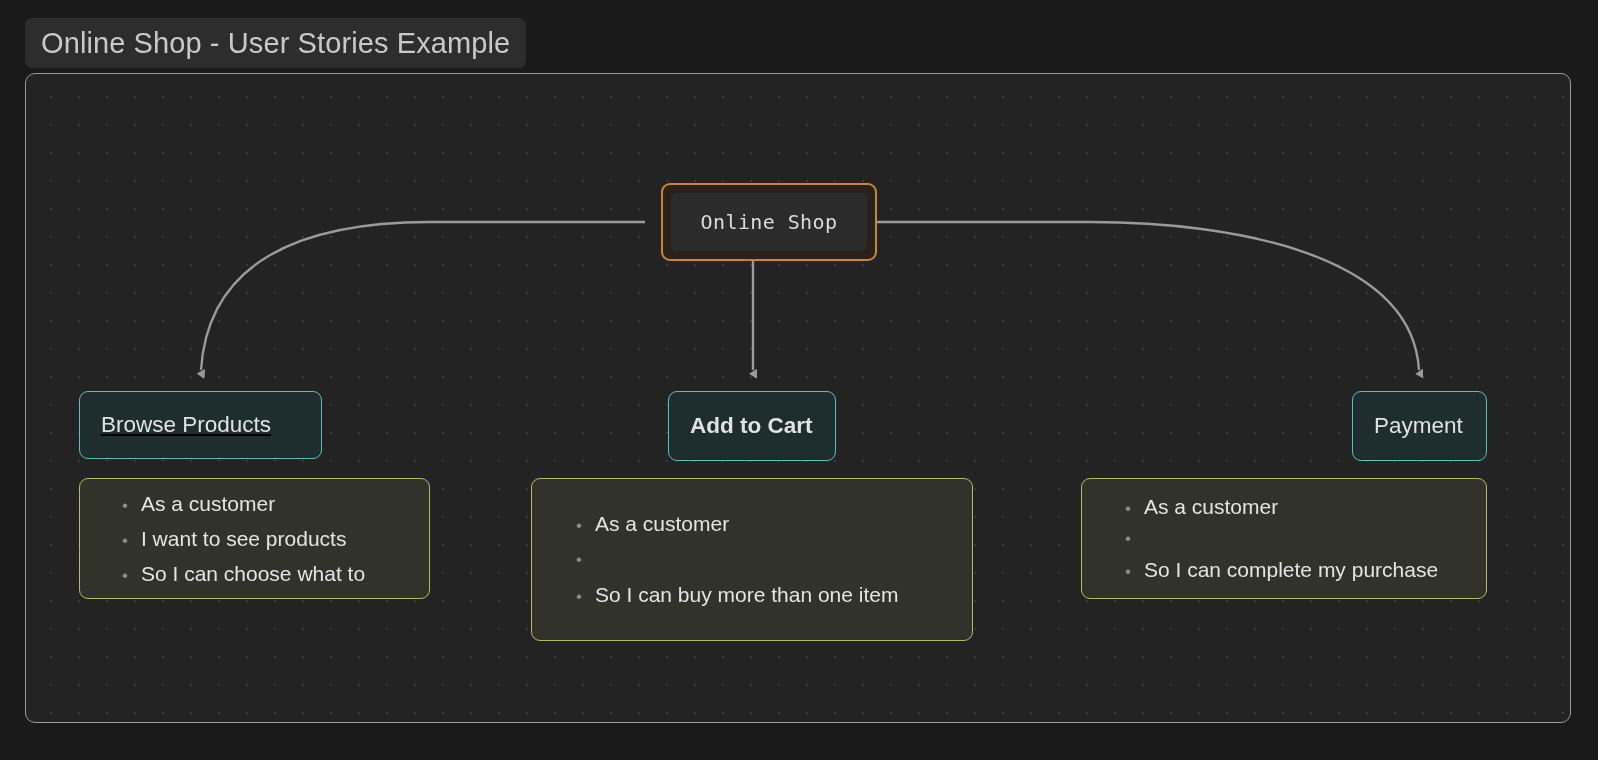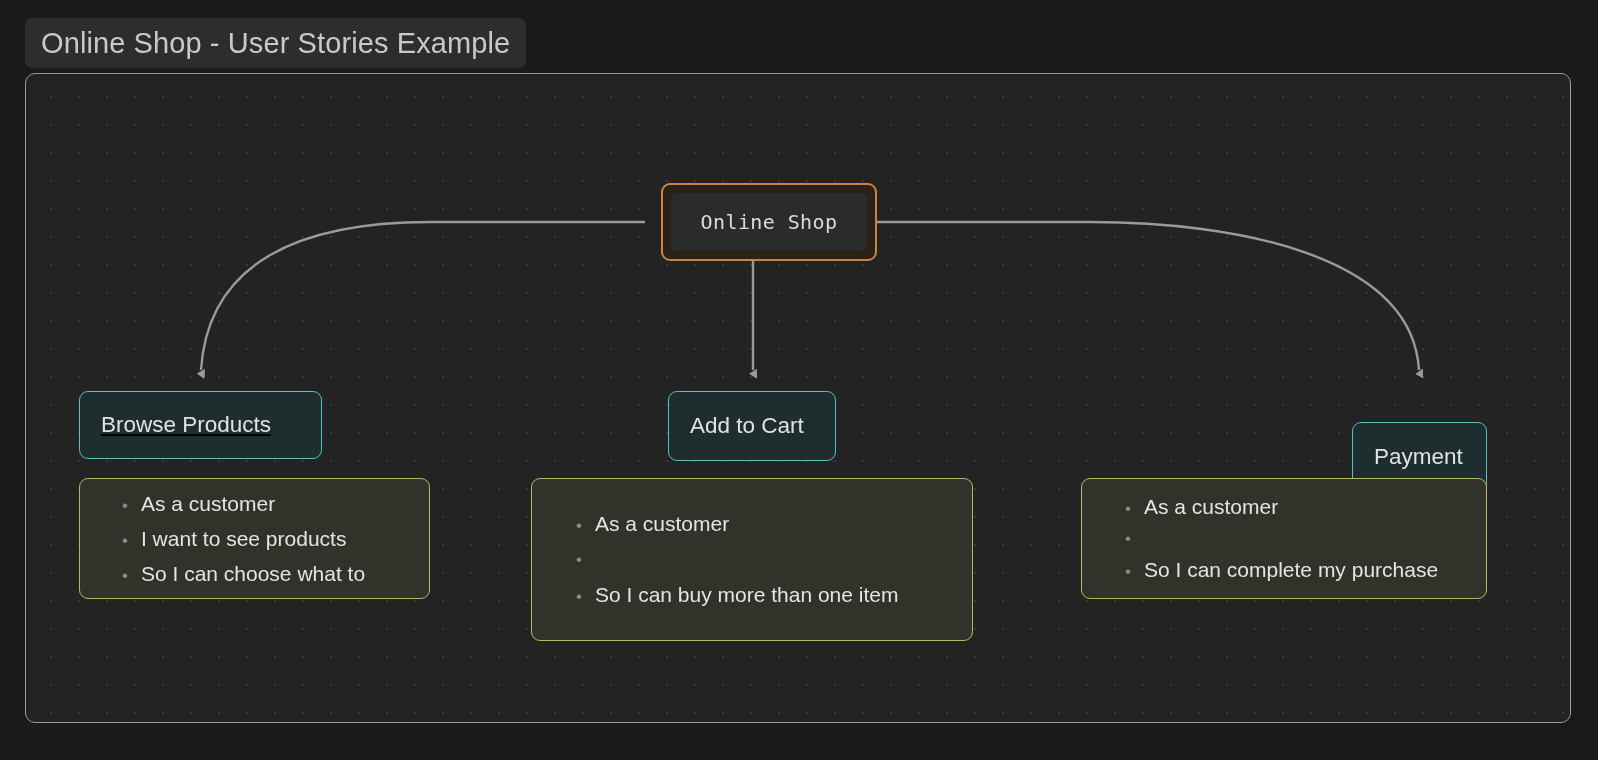--- a/index.html
+++ b/index.html
@@ -114,22 +114,22 @@
     align-items: center;
     padding-left: 21px;
   }
   .node-step .label {
     font-size: 22.5px;
     color: #e2e2e2;
     white-space: nowrap;
   }
 
   #node-browse  { left: 79px;   top: 391px; width: 243px; height: 68px; text-decoration: underline; }
-  #node-cart    { left: 668px;  top: 391px; width: 168px; height: 70px; }
-  #node-payment { left: 1352px; top: 391px; width: 135px; height: 70px; margin-top: 31px; }
+  #node-cart    { left: 668px;  top: 391px; width: 168px; height: 70px; font-weight: bold; }
+  #node-payment { left: 1352px; top: 391px; width: 135px; height: 70px; }
 
   
   .note {
     position: absolute;
     box-sizing: border-box;
     border: 1.6px solid #b7b765;
     border-radius: 9px;
     background: #31322a;
     z-index: 3;
     display: flex;

